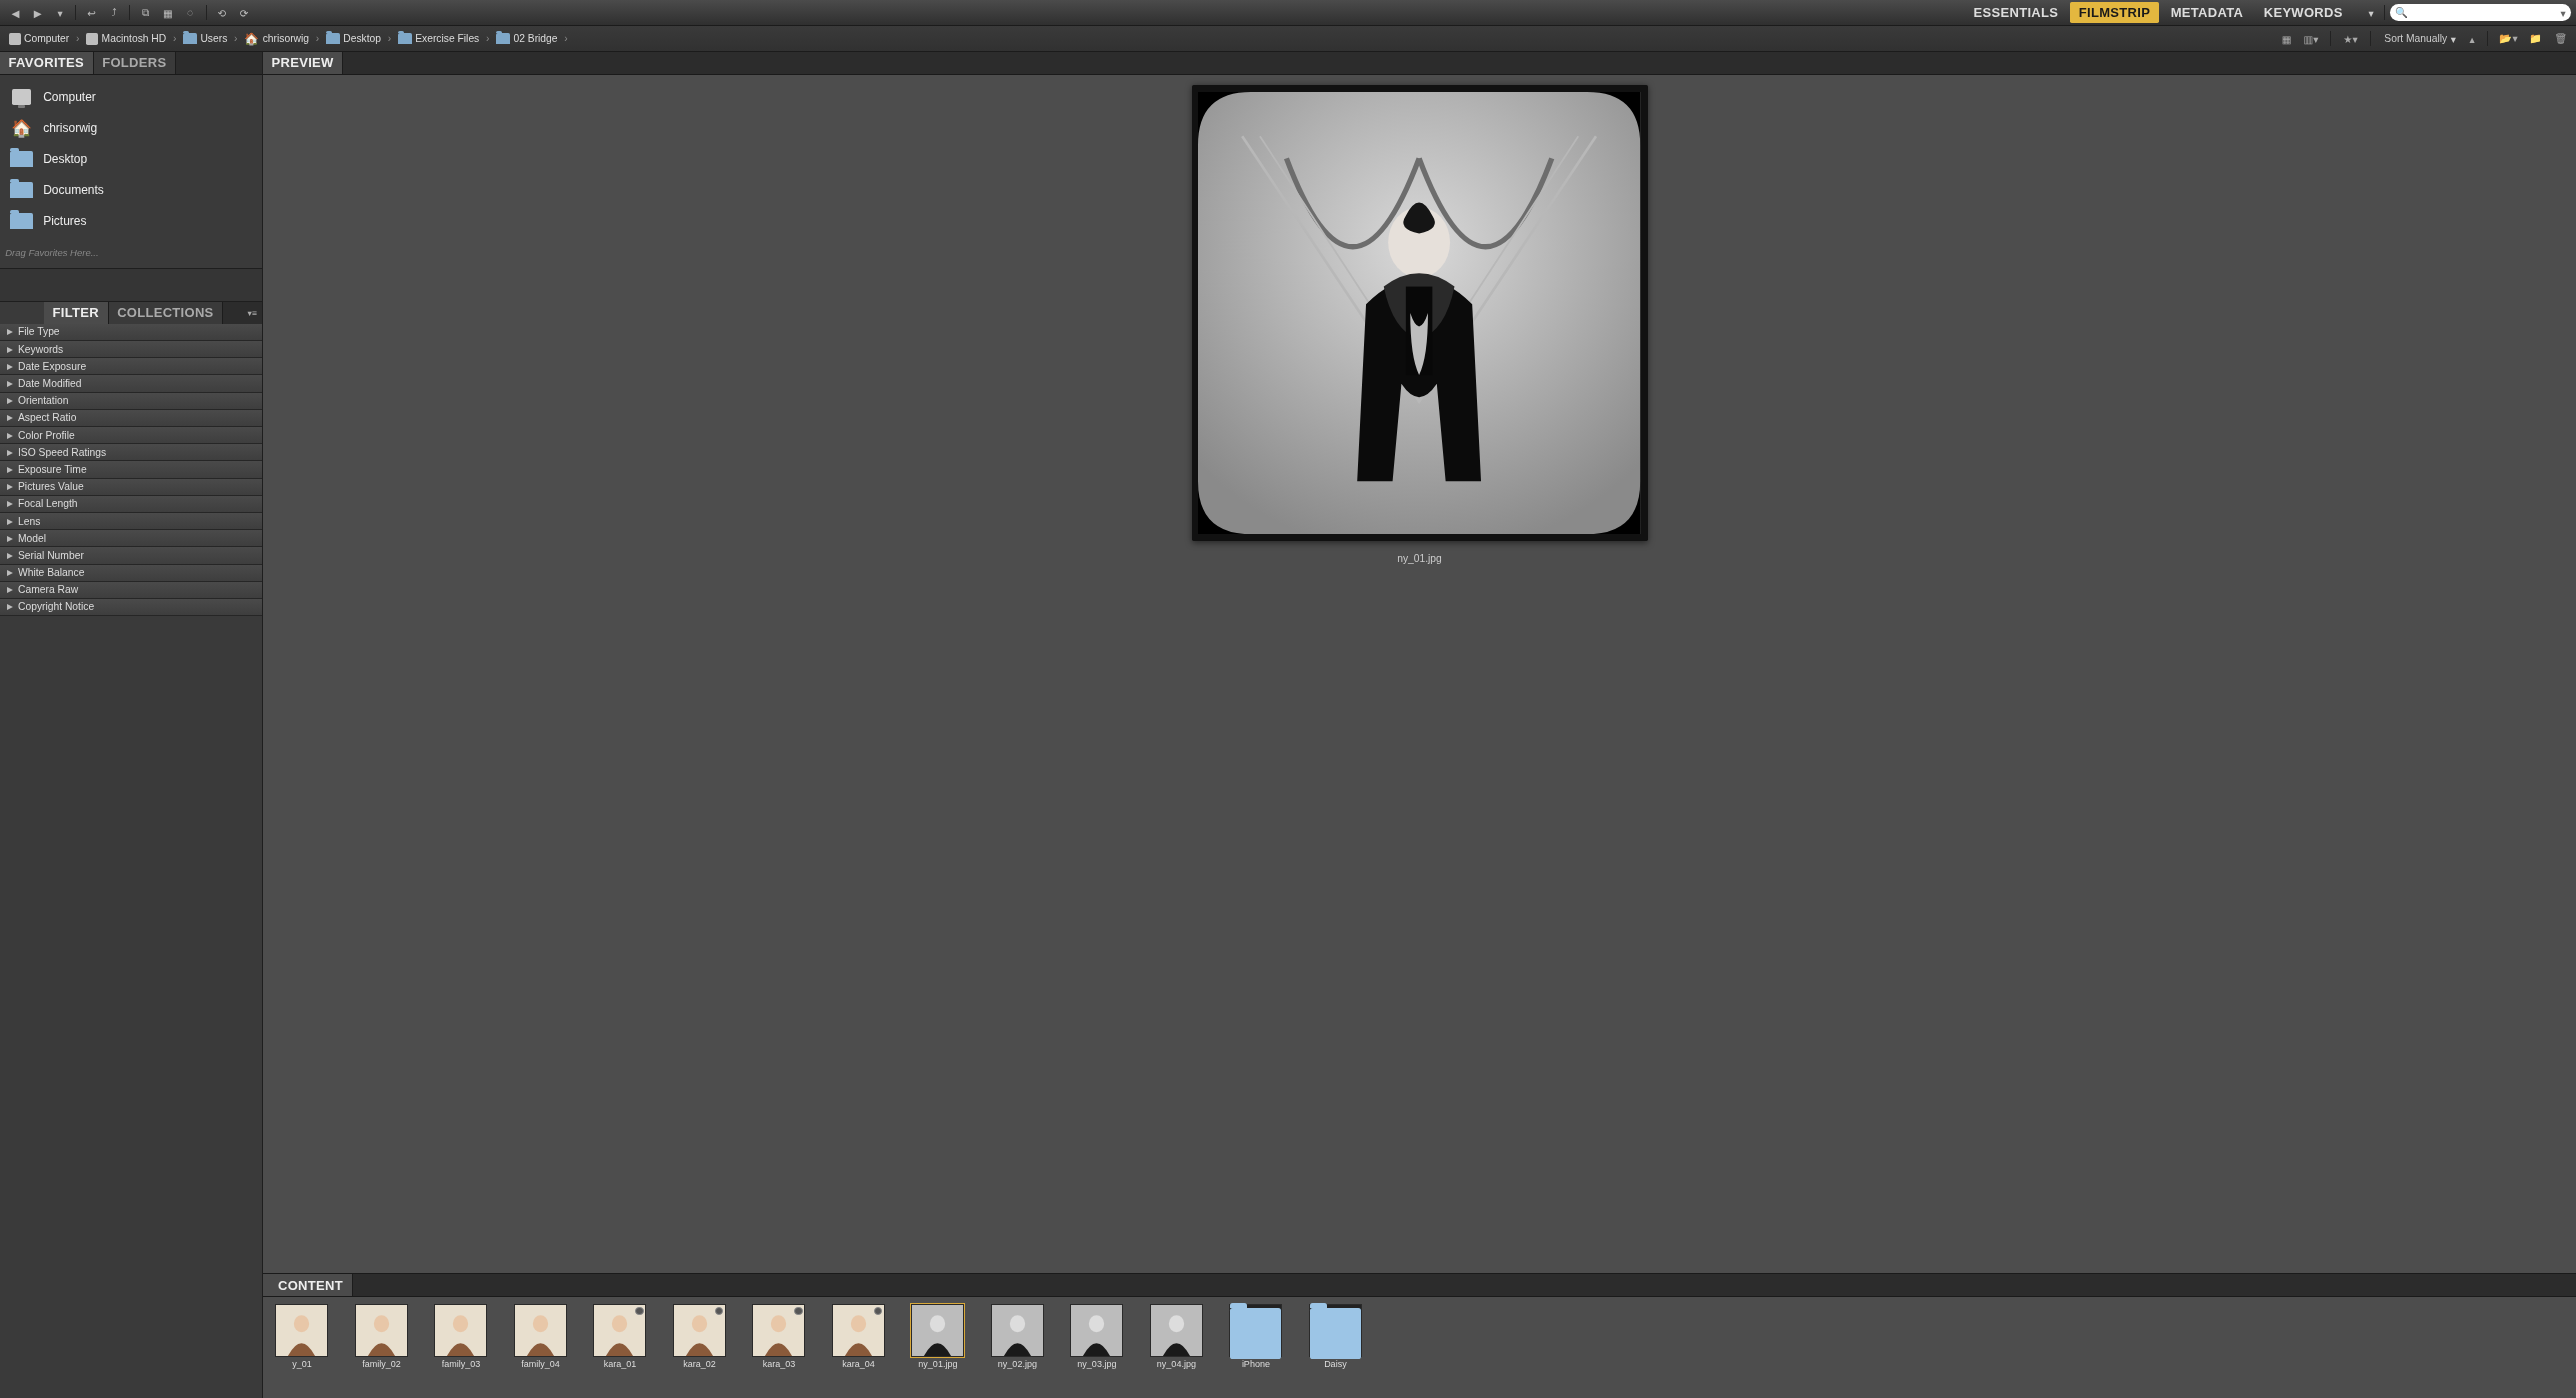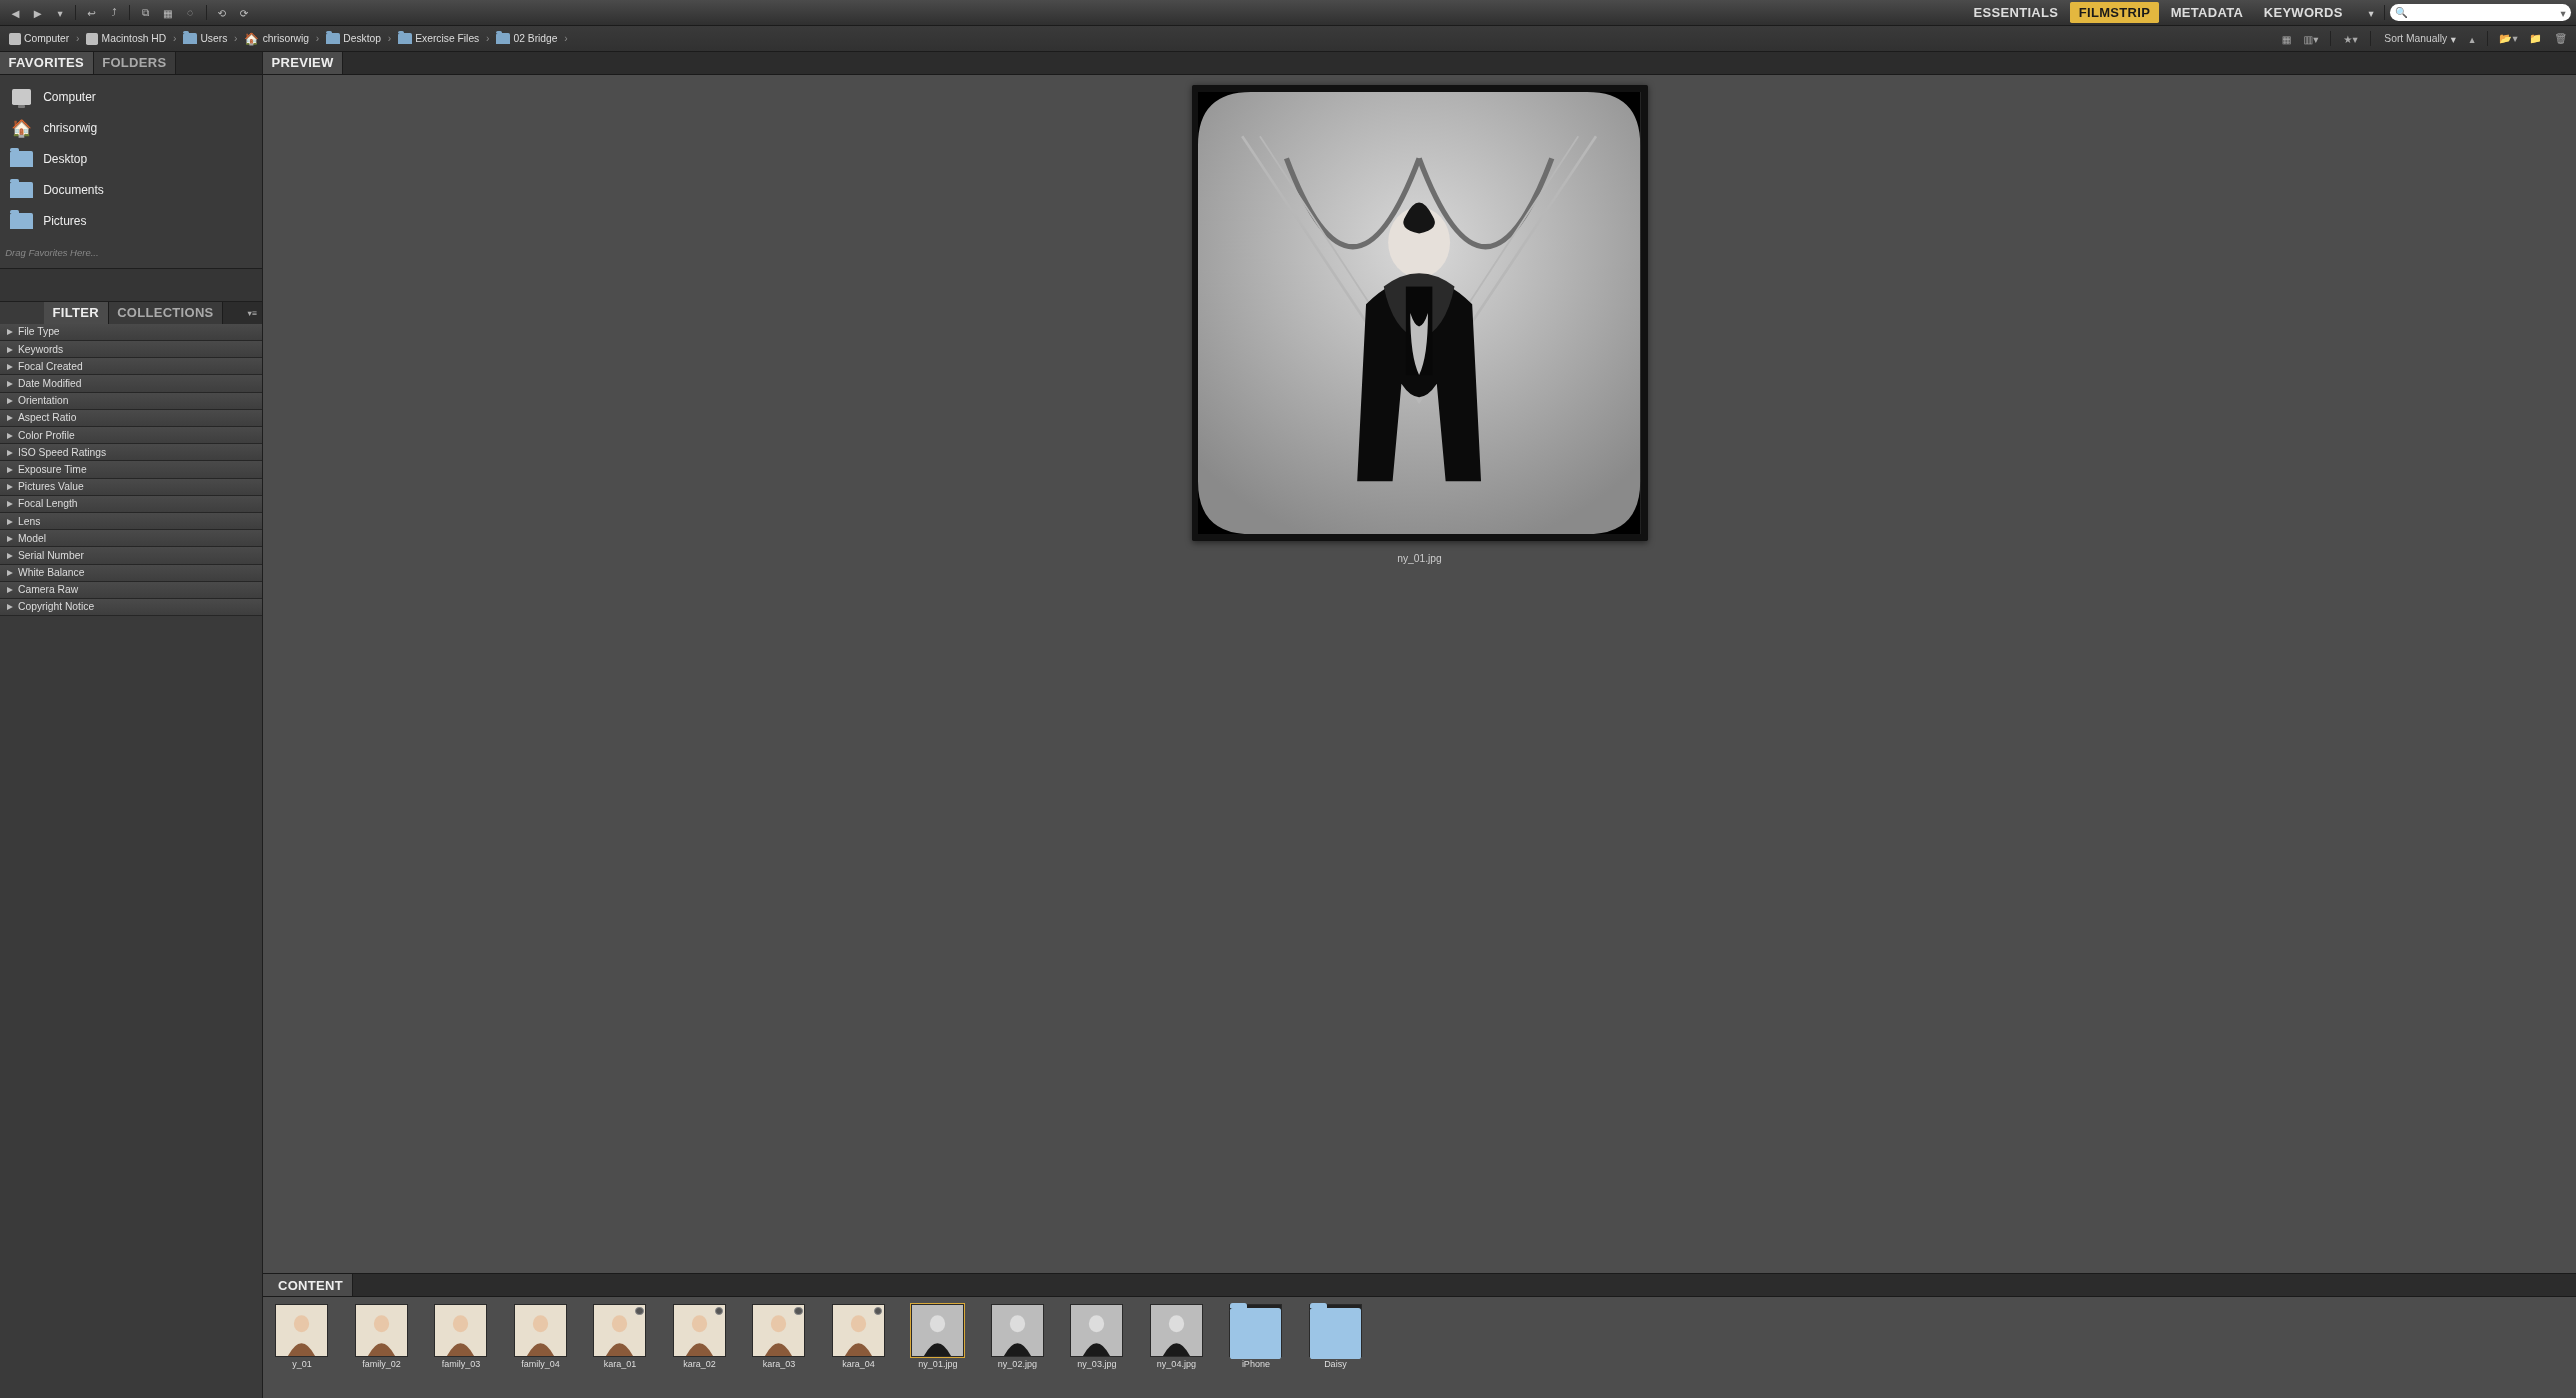--- a/index.html
+++ b/index.html
@@ -260,21 +260,21 @@
             <div class="filter-row">
               <span class="tri">▶</span>
               <span>File Type</span>
             </div>
             <div class="filter-row">
               <span class="tri">▶</span>
               <span>Keywords</span>
             </div>
             <div class="filter-row">
               <span class="tri">▶</span>
-              <span>Focal Created</span>
+              <span>Date Exposure</span>
             </div>
             <div class="filter-row">
               <span class="tri">▶</span>
               <span>Date Modified</span>
             </div>
             <div class="filter-row">
               <span class="tri">▶</span>
               <span>Orientation</span>
             </div>
             <div class="filter-row">

